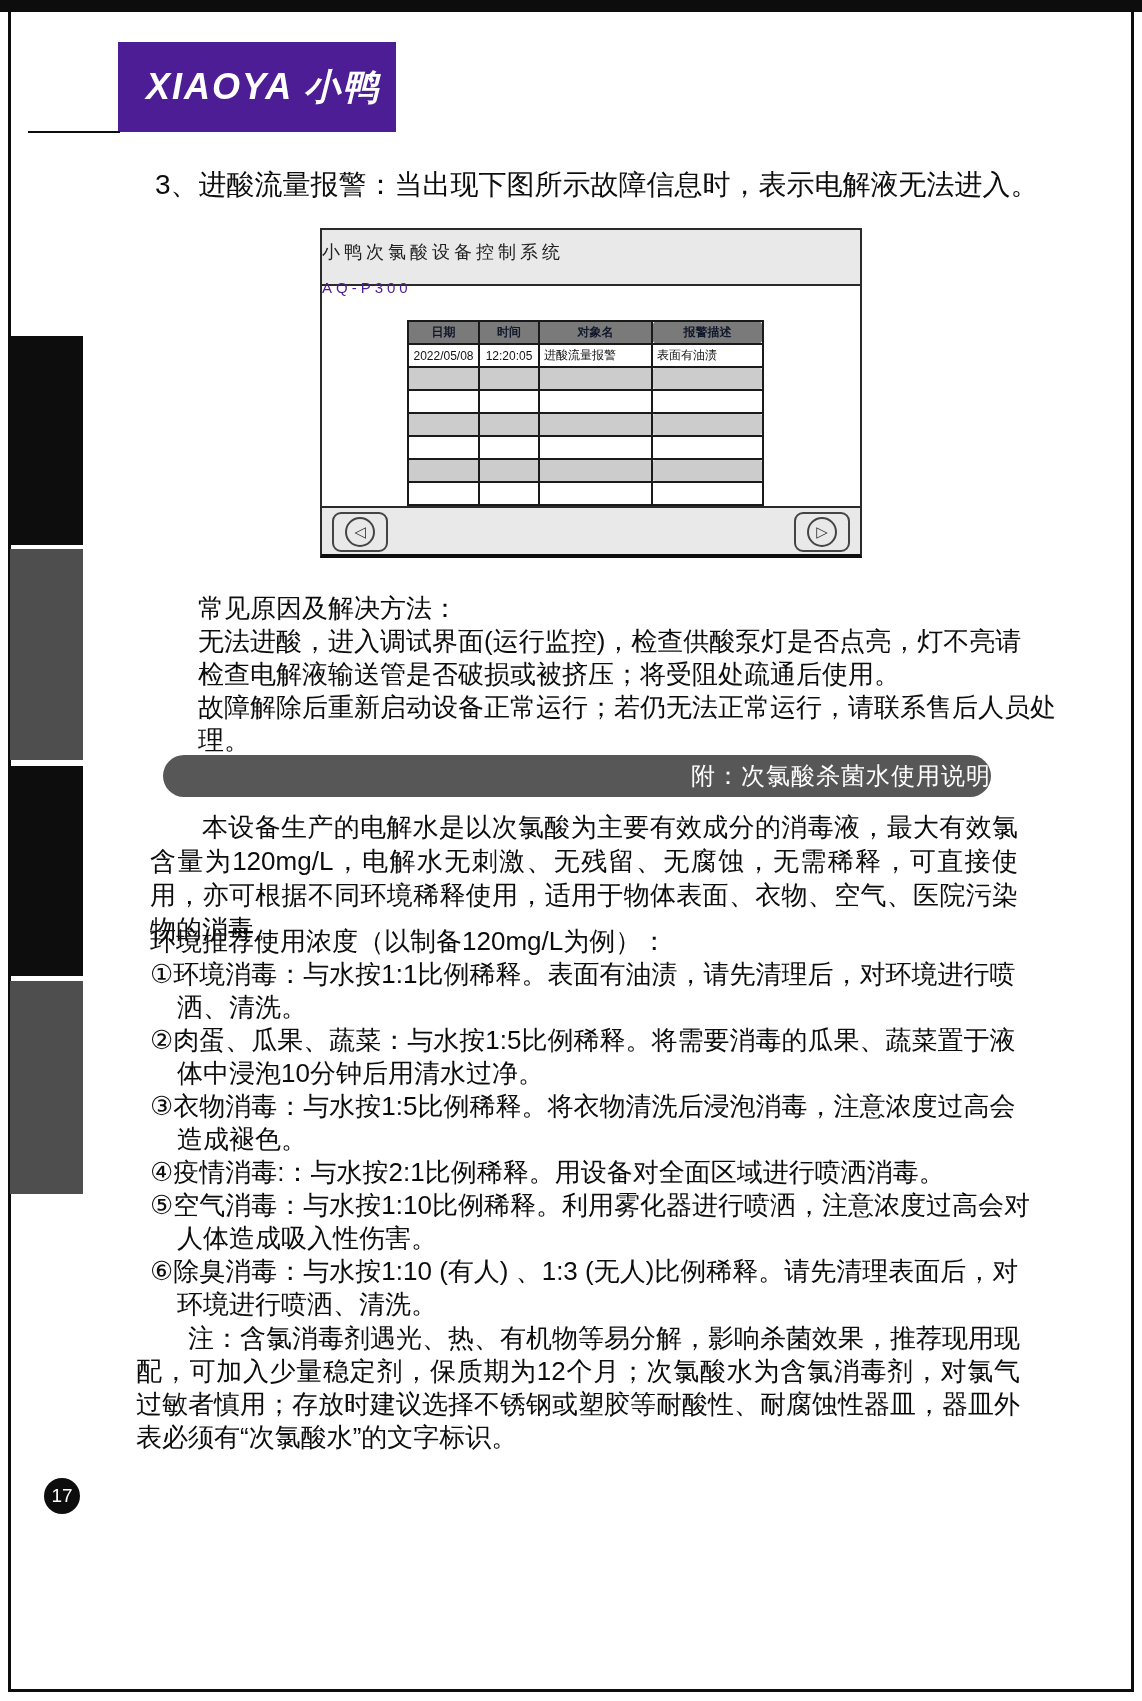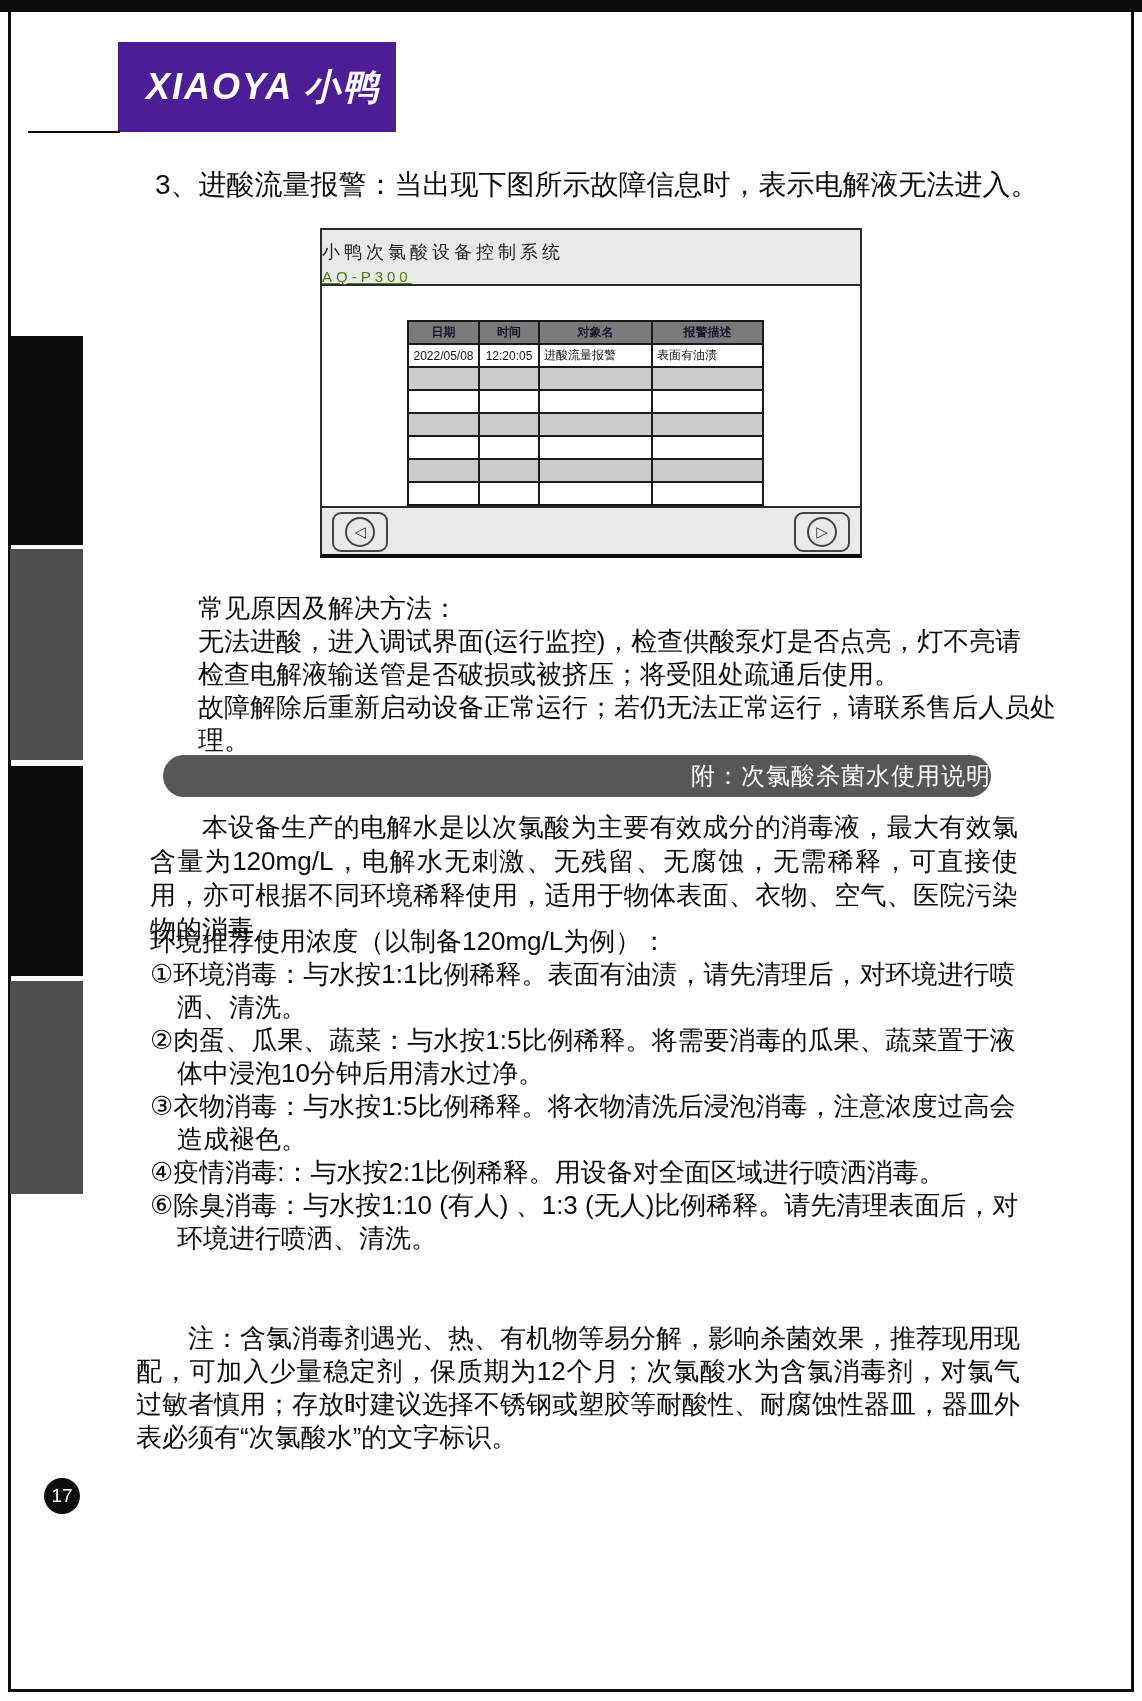--- a/index.html
+++ b/index.html
@@ -26,27 +26,27 @@
   .tab4 { top:981px; height:213px; background:#4e4e4e; }
 
   .heading { position:absolute; left:155px; top:168px; width:900px; font-size:28px; color:#0d0d0d; }
 
   
   .screen { position:absolute; left:320px; top:228px; width:542px; height:330px;
             border:2px solid #2a2a2a; border-bottom:4px solid #0d0d0d; background:#fff; }
   .screen-header { position:absolute; top:0; left:0; width:100%; height:56px; background:#e9e9e9;
                    border-bottom:2px solid #2a2a2a; text-align:left; padding-top:10px; }
   .screen-title1 { font-size:18px; letter-spacing:4px; color:#222; }
-  .screen-title2 { font-size:15px; letter-spacing:4px; color:#4d7c0f; margin-top:4px;text-decoration:underline; }
+  .screen-title2 { font-size:15px; letter-spacing:4px; color:#4c1d95; margin-top:15px; }
   .alarm-table { position:absolute; left:85px; top:90px; border-collapse:collapse; }
   .alarm-table td, .alarm-table th { border:2px solid #1a1a1a; height:23px; font-weight:normal;
                    font-size:12px; padding:0 4px; text-align:center; white-space:nowrap; overflow:hidden; }
   .alarm-table th { background:#7a7a7a; color:#0f172a; font-weight:bold; }
   .alarm-table .c0 { width:71px; } .alarm-table .c1 { width:60px; }
-  .alarm-table .c2 { width:113px; } .alarm-table .c3 { width:111px; }
+  .alarm-table .c2 { width:113px; } .alarm-table .c3 { width:111px;border-radius:6px; }
   .alarm-table tr.alt td { background:#cccccc; }
   .alarm-table td.lft { text-align:left; }
   .screen-footer { position:absolute; bottom:0; left:0; width:100%; height:48px; background:#e9e9e9;
                    border-top:2px solid #2a2a2a; }
   .nav-btn { position:absolute; top:4px; width:56px; height:40px; border:2px solid #444; border-radius:9px;
              background:#e9e9e9; display:flex; align-items:center; justify-content:center; }
   .nav-btn.prev { left:10px; } .nav-btn.next { right:10px; }
   .nav-circle { width:30px; height:30px; border:2px solid #444; border-radius:50%;
                 display:flex; align-items:center; justify-content:center; font-size:15px; color:#333; }
 
@@ -169,20 +169,21 @@
 
   <div class="intro body-text">本设备生产的电解水是以次氯酸为主要有效成分的消毒液，最大有效氯含量为120mg/L，电解水无刺激、无残留、无腐蚀，无需稀释，可直接使用，亦可根据不同环境稀释使用，适用于物体表面、衣物、空气、医院污染物的消毒。</div>
 
   <div class="usage-heading body-text">环境推荐使用浓度（以制备120mg/L为例）：</div>
 
   <div class="usage-list body-text">
     <div class="usage-item">①环境消毒：与水按1:1比例稀释。表面有油渍，请先清理后，对环境进行喷洒、清洗。</div>
     <div class="usage-item">②肉蛋、瓜果、蔬菜：与水按1:5比例稀释。将需要消毒的瓜果、蔬菜置于液体中浸泡10分钟后用清水过净。</div>
     <div class="usage-item">③衣物消毒：与水按1:5比例稀释。将衣物清洗后浸泡消毒，注意浓度过高会造成褪色。</div>
     <div class="usage-item">④疫情消毒:：与水按2:1比例稀释。用设备对全面区域进行喷洒消毒。</div>
+    <div class="usage-item">⑤空气消毒：与水按1:10比例稀释。利用雾化器进行喷洒，注意浓度过高会对人体造成吸入性伤害。</div>
     <div class="usage-item">⑥除臭消毒：与水按1:10 (有人) 、1:3 (无人)比例稀释。请先清理表面后，对环境进行喷洒、清洗。</div>
   </div>
 
   <div class="usage-note body-text">注：含氯消毒剂遇光、热、有机物等易分解，影响杀菌效果，推荐现用现配，可加入少量稳定剂，保质期为12个月；次氯酸水为含氯消毒剂，对氯气过敏者慎用；存放时建议选择不锈钢或塑胶等耐酸性、耐腐蚀性器皿，器皿外表必须有“次氯酸水”的文字标识。</div>
 
   <div class="page-num">
     <span>17</span>
   </div>
 
 </div>

